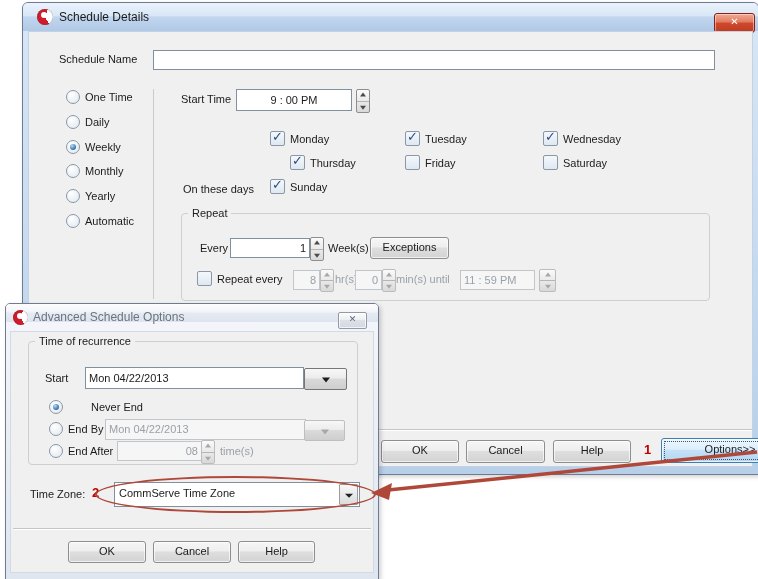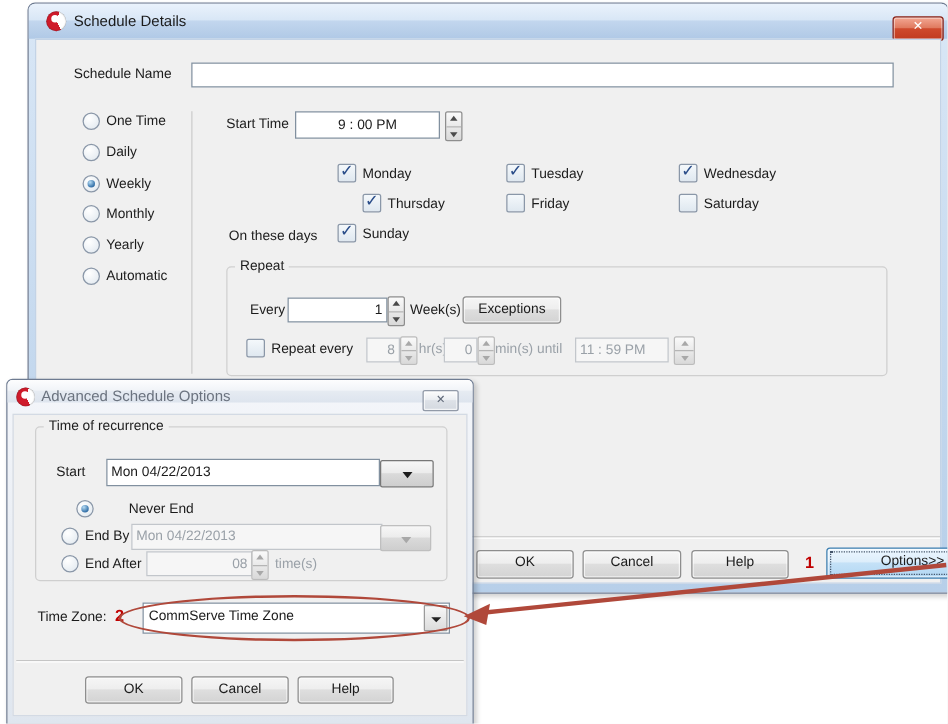--- a/index.html
+++ b/index.html
@@ -211,21 +211,21 @@
     <div class="close-adv">✕</div>
     <div class="content-adv"></div>
 
     <div class="gbox" style="left:22px;top:37px;width:328px;height:122px;">
       <span class="gbox-label">Time of recurrence</span>
 
       <span class="lbl" style="left:16px;top:30px;">Start</span>
       <div class="field" style="left:56px;top:25px;width:211px;height:20px;line-height:20px;">Mon 04/22/2013</div>
       <div class="ddbtn" style="left:275px;top:26px;width:41px;height:20px;"></div>
 
-      <div class="row" style="left:32px;top:58px;gap:28px;">
+      <div class="row" style="left:20px;top:58px;gap:28px;">
         <span class="radio on"></span>
         <span>Never End</span>
       </div>
 
       <div class="row" style="left:20px;top:80px;">
         <span class="radio"></span>
         <span>End By</span>
       </div>
       <div class="field dis" style="left:76px;top:77px;width:193px;height:19px;line-height:19px;">Mon 04/22/2013</div>
       <div class="ddbtn dis" style="left:275px;top:78px;width:39px;height:19px;"></div>

